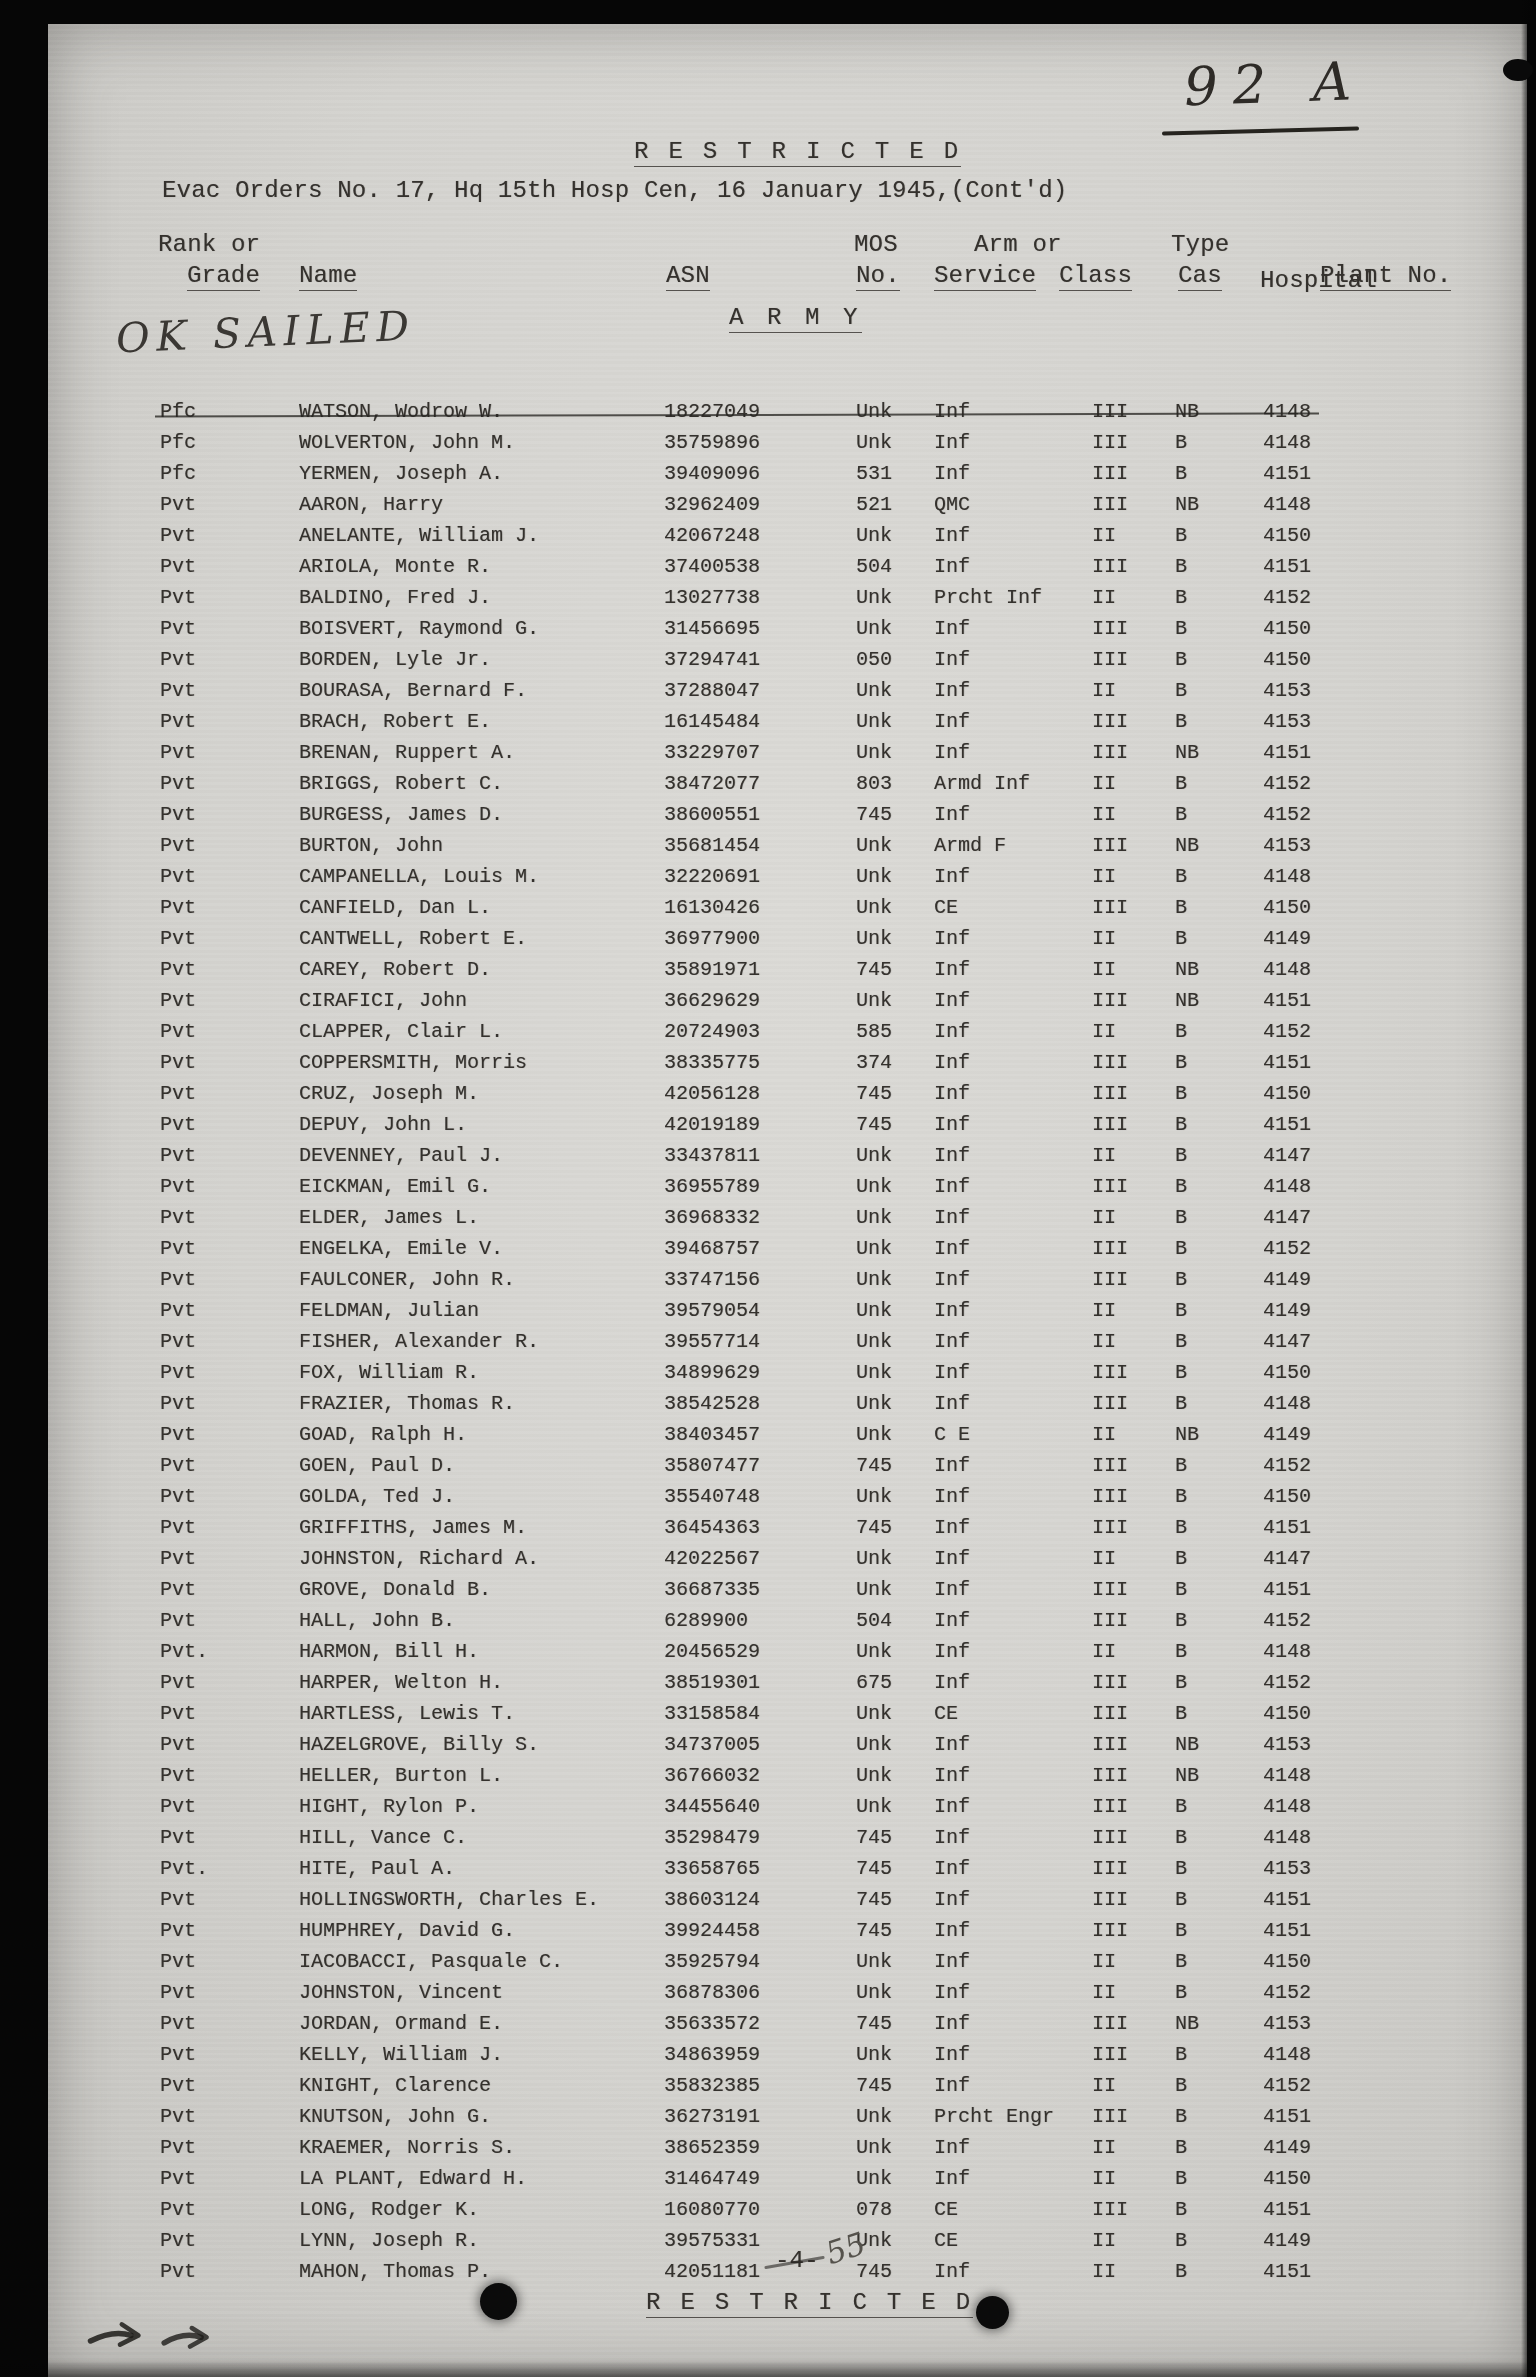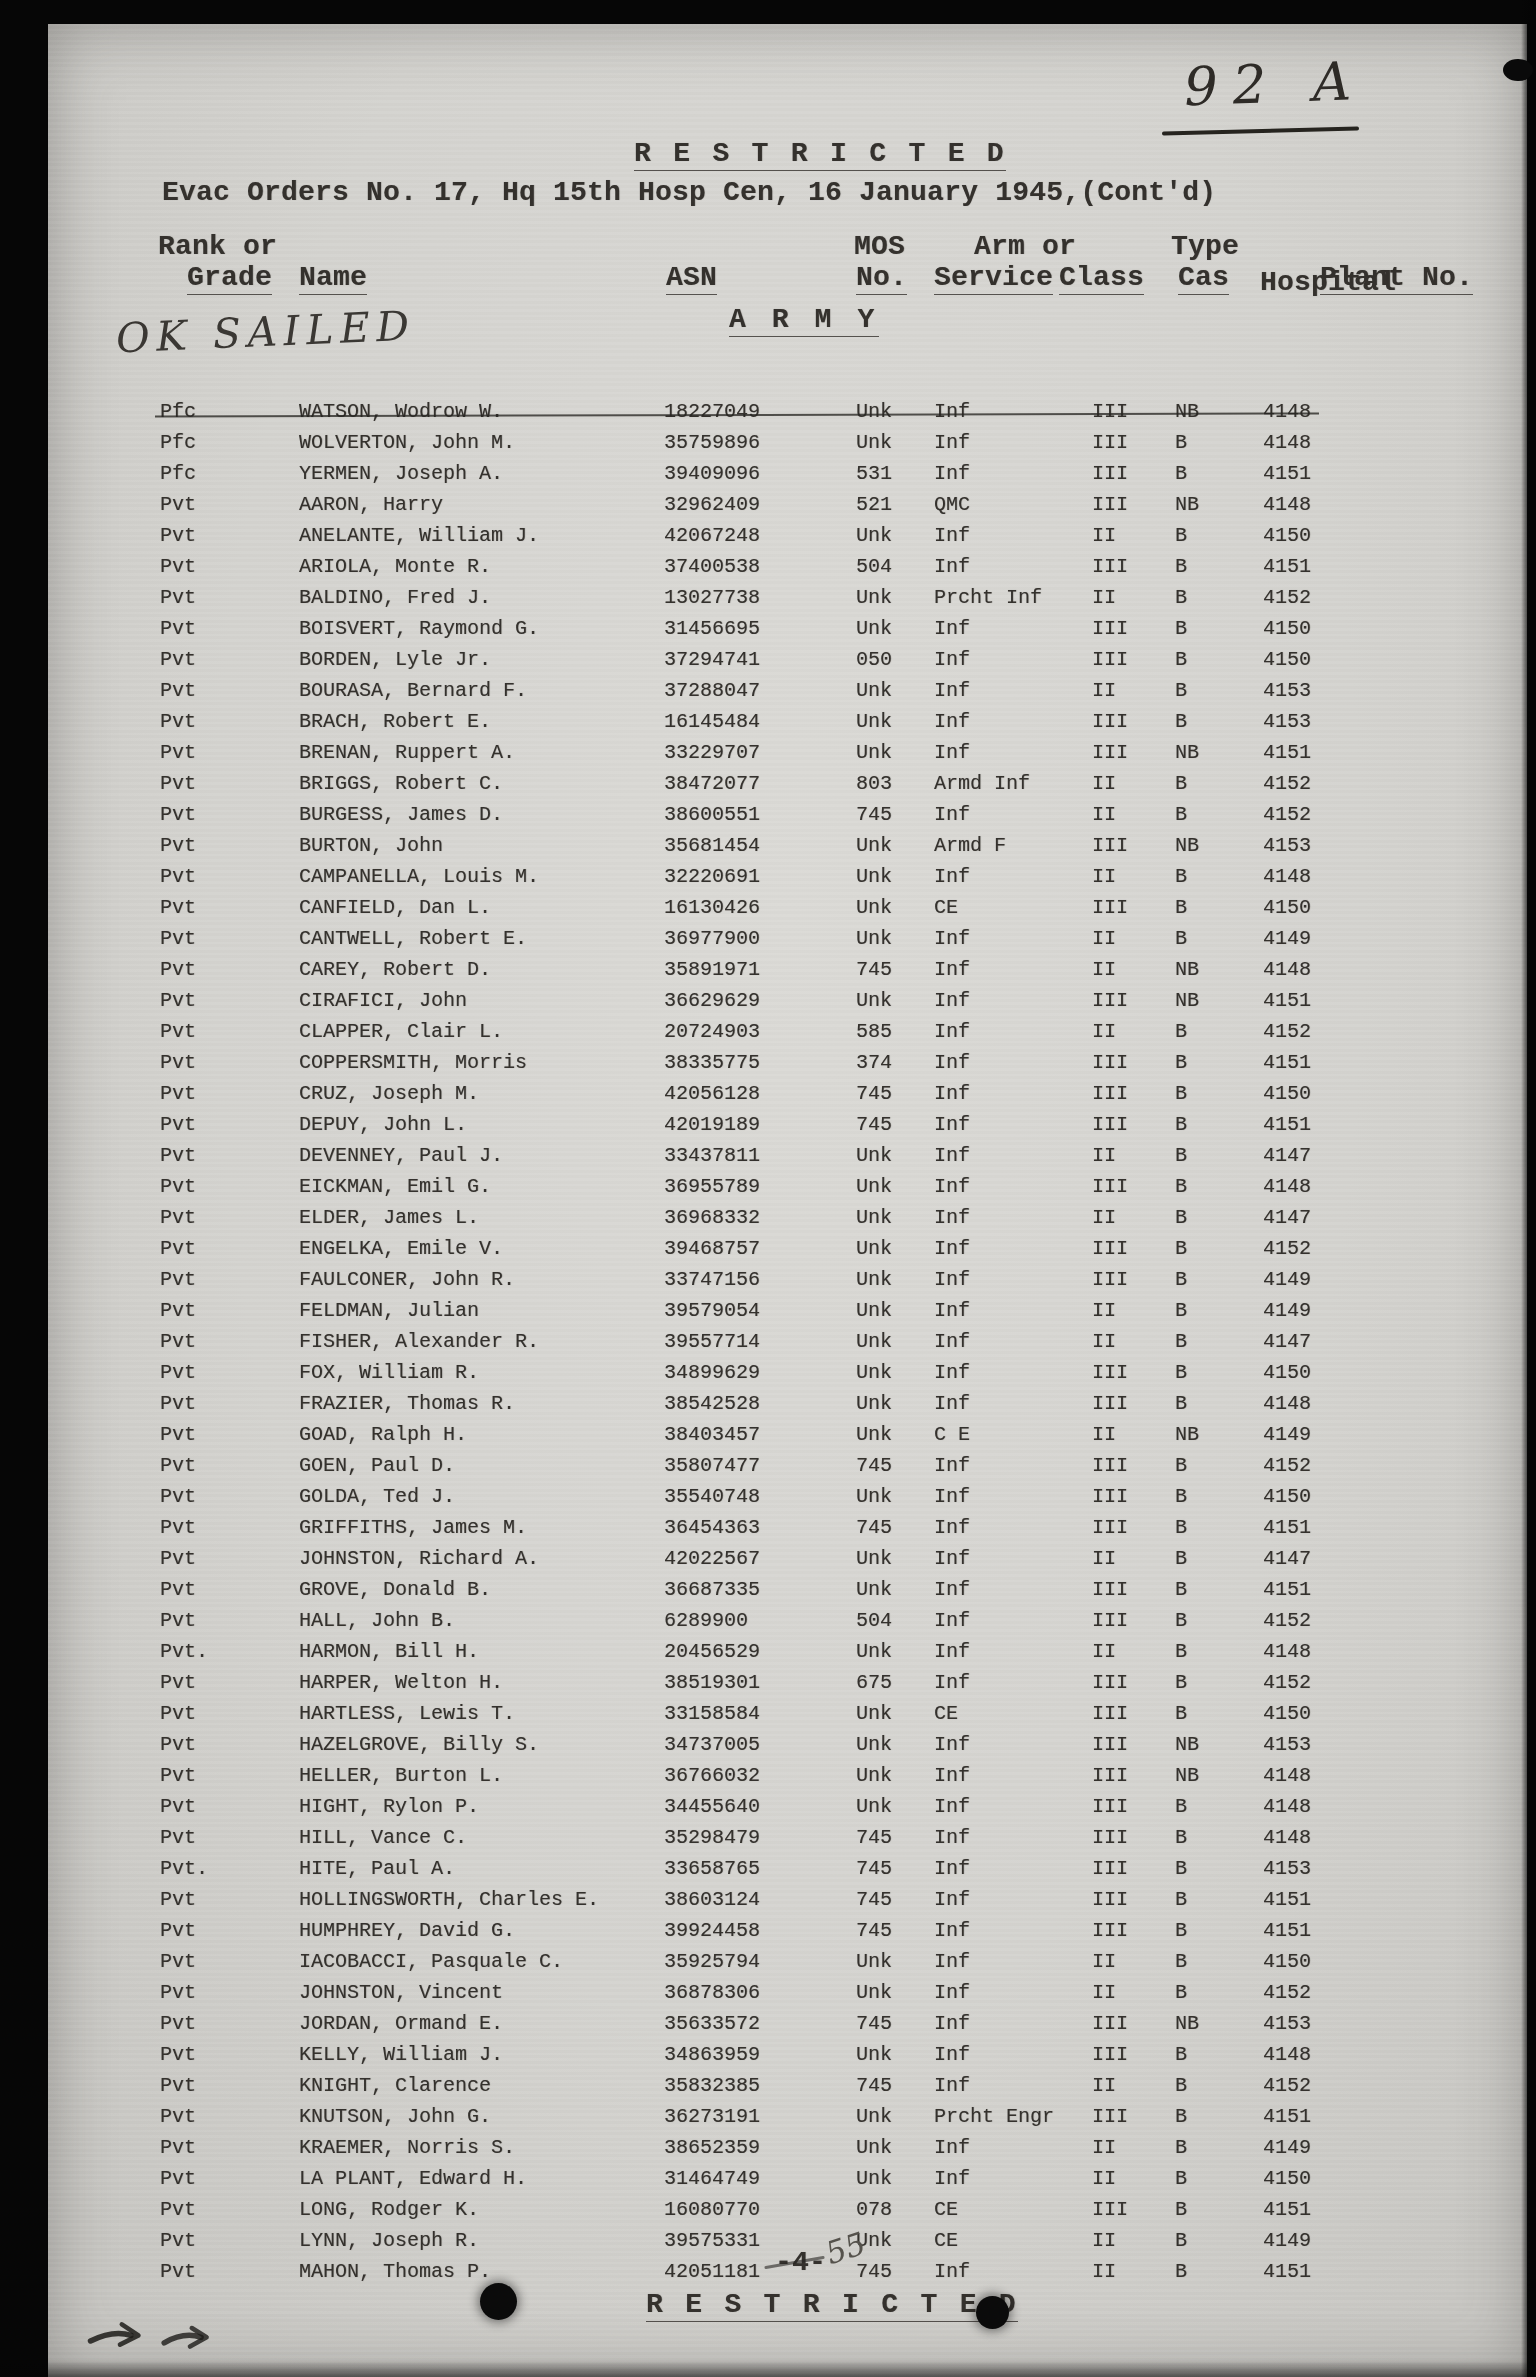--- a/index.html
+++ b/index.html
@@ -9,22 +9,22 @@
         background:radial-gradient(ellipse at 50% 38%, #dcdbd7 0%, #d5d4d0 55%, #c9c8c4 92%);
         box-shadow:inset 0 0 65px rgba(60,58,54,.38);}
   .paper::after{content:"";position:absolute;inset:0;pointer-events:none;
         background:repeating-linear-gradient(0deg, rgba(0,0,0,.014) 0 2.8px, rgba(255,255,255,.012) 2.8px 5.5px);}
   .edge-right{position:absolute;right:0;top:0;width:14.8px;height:100%;
         background:linear-gradient(to left,#050505 30%,rgba(5,5,5,0));}
   .edge-bottom{position:absolute;left:0;bottom:0;width:100%;height:16.6px;
         background:linear-gradient(to top,rgba(5,5,5,.55),rgba(5,5,5,0));}
   .blob{position:absolute;background:#0a0a0a;border-radius:50%;}
 
-  .txt{position:absolute;white-space:pre;font-size:28px;letter-spacing:0.2px;
-        text-shadow:0.4px 0.4px 0.7px rgba(52,49,45,.42);font-weight:bold;}
+  .txt{position:absolute;white-space:pre;font-size:24px;letter-spacing:0.2px;
+        text-shadow:0.4px 0.4px 0.7px rgba(52,49,45,.42);}
   .u{border-bottom:1.8px solid rgba(52,49,45,.8);padding-bottom:0.9px;}
   .spread{letter-spacing:2.8px;}
 
   .rows{position:absolute;left:0;top:356px;width:100%;margin-top:44px;}
   .row{position:relative;height:31px;font-size:20px;}
   .row .c{position:absolute;top:0;white-space:pre;text-shadow:0.4px 0.4px 0.7px rgba(52,49,45,.42);}
   .c.rank{left:160px}.c.name{left:299px}.c.asn{left:664px}.c.mos{left:856px}
   .c.arm{left:934px}.c.cls{left:1092px}.c.cas{left:1175px}.c.plant{left:1263px}
   .row.struck::after{content:"";position:absolute;left:155px;width:1164px;top:14px;
         border-top:2.8px solid rgba(40,38,35,.78);transform:rotate(-.15deg);}

